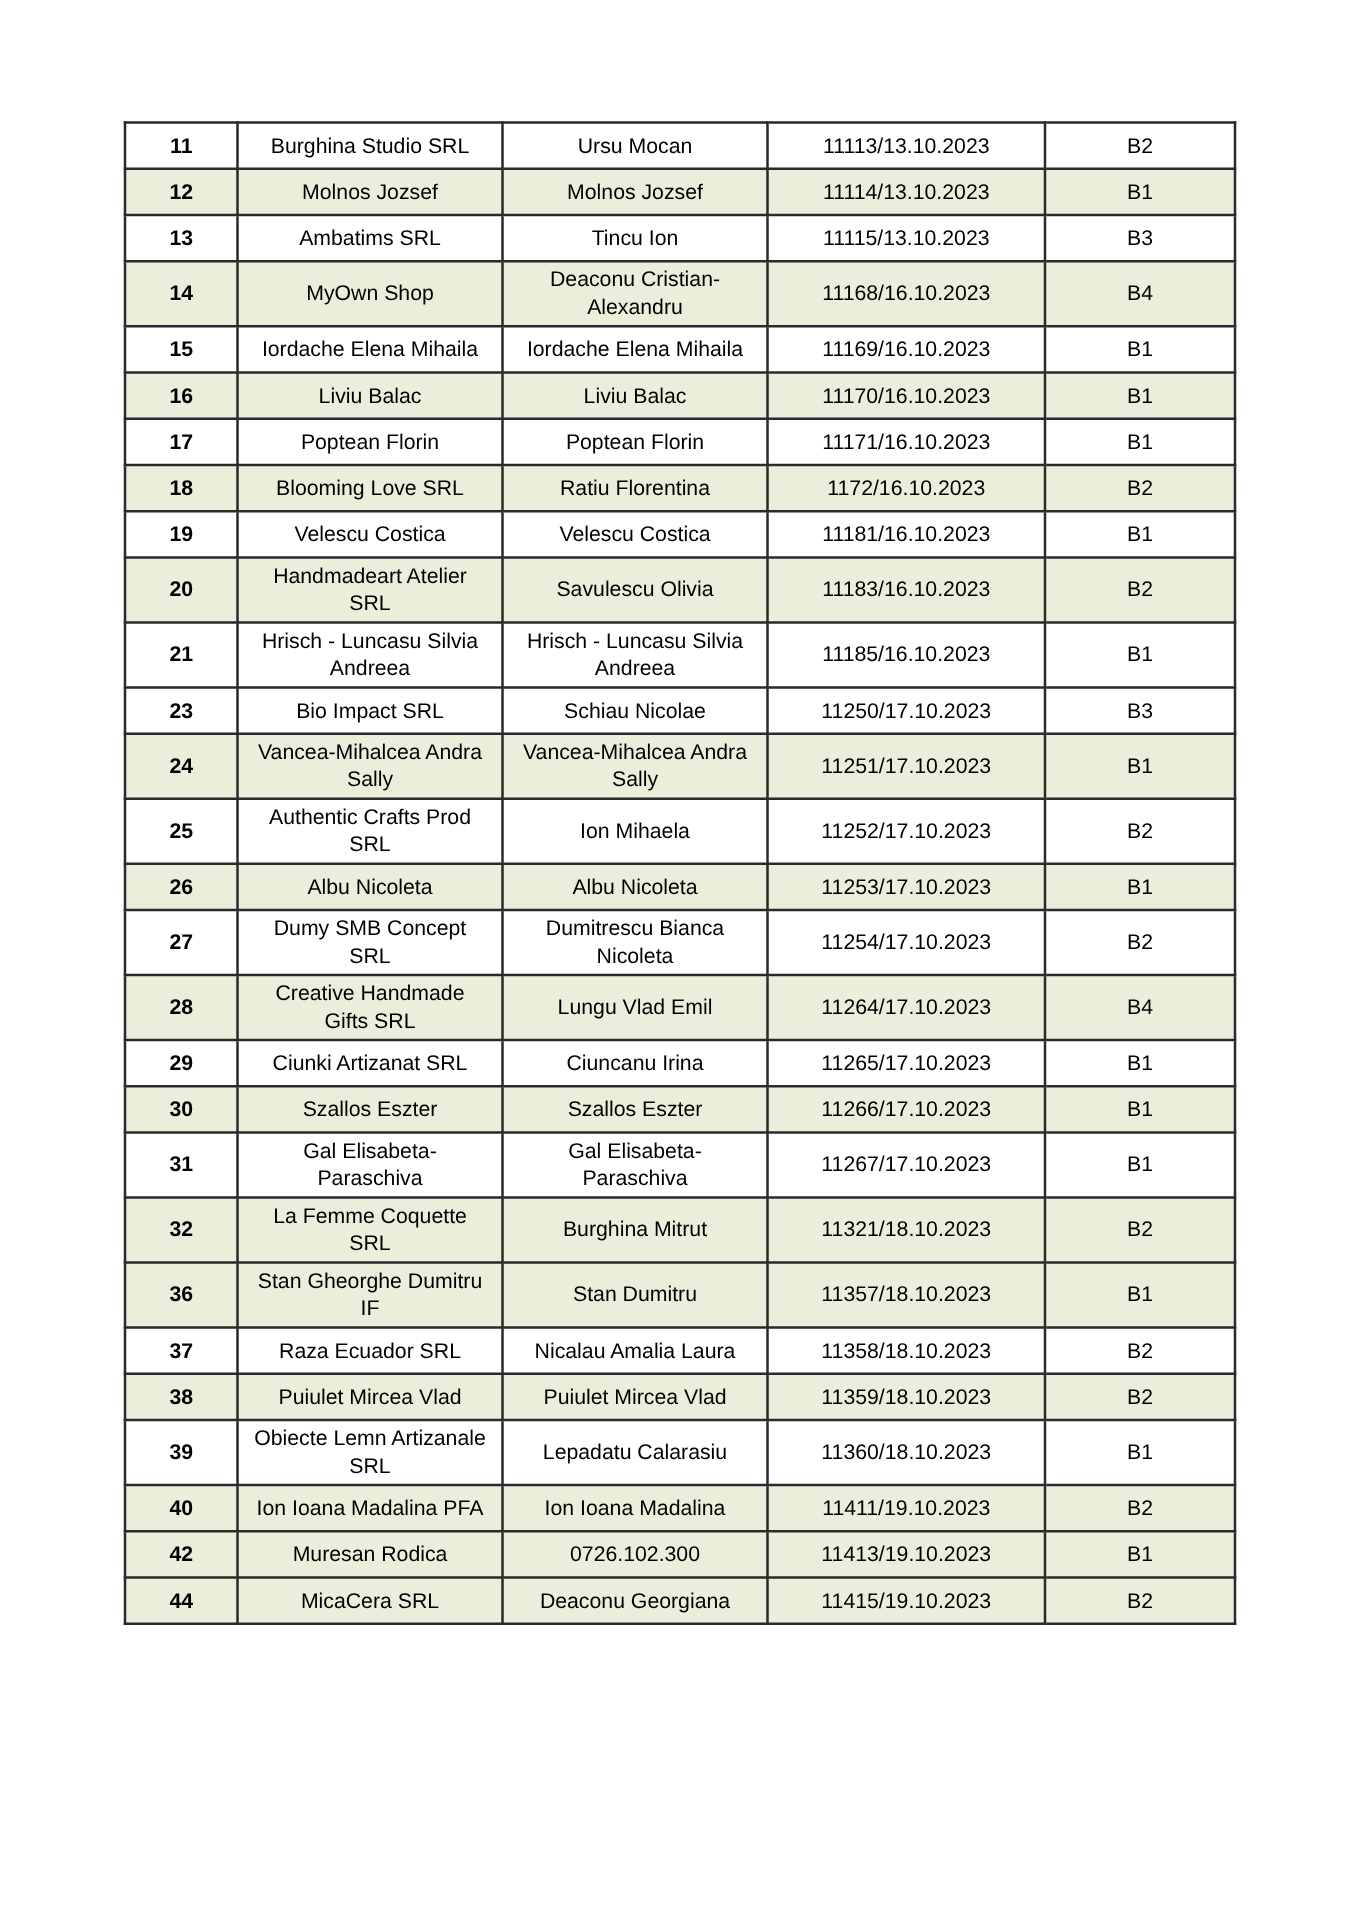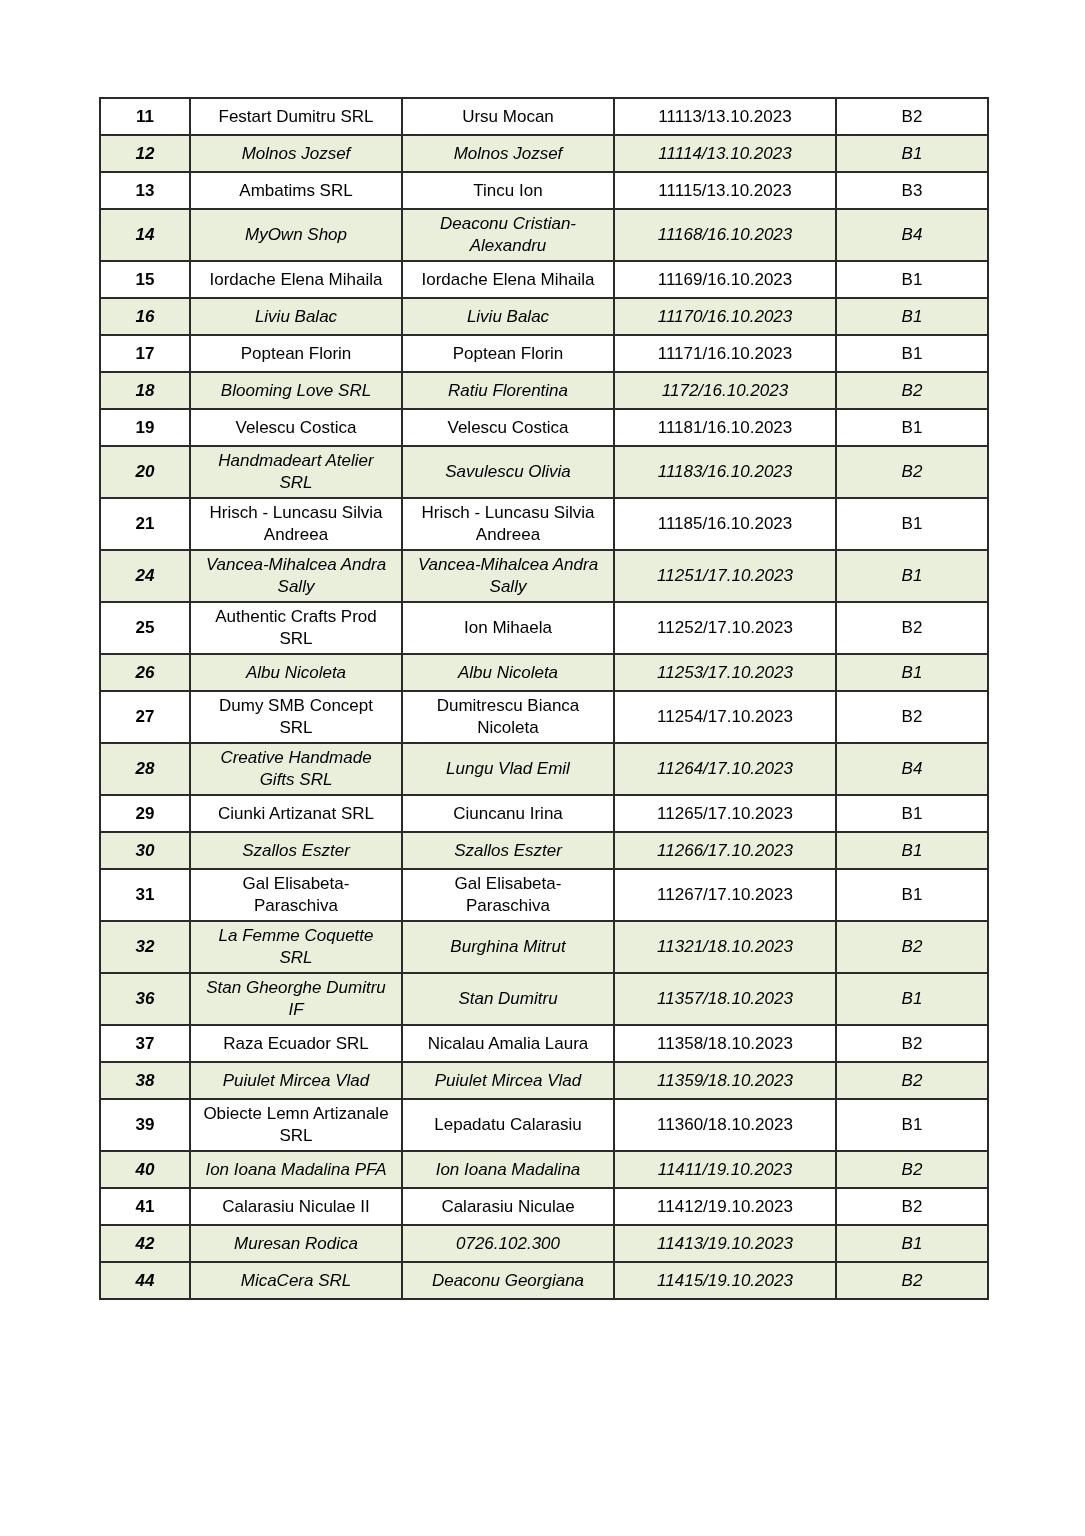--- a/index.html
+++ b/index.html
@@ -36,21 +36,20 @@
     line-height: 22px;
     padding: 3px 10px;
     height: 29px;
     overflow-wrap: break-word;
   }
   table.registry-table td.col-index {
     font-weight: bold;
   }
   table.registry-table tr.shaded {
     background: var(--shade-color, #e9efda);
-    font-style: italic;
   }
   col.c-index { width: 90px; }
   col.c-company { width: 212px; }
   col.c-person { width: 212px; }
   col.c-registration { width: 222px; }
   col.c-code { width: 152px; }
 </style>
 </head>
 <body style="background: rgb(255, 255, 255);">
 
@@ -59,21 +58,21 @@
     <colgroup>
       <col class="c-index">
       <col class="c-company">
       <col class="c-person">
       <col class="c-registration">
       <col class="c-code">
     </colgroup>
     <tbody>
         <tr>
           <td class="col-index">11</td>
-          <td>Festart Dumitru SRL</td>
+          <td>Burghina Studio SRL</td>
           <td>Ursu Mocan</td>
           <td>11113/13.10.2023</td>
           <td>B2</td>
         </tr>
         <tr class="shaded">
           <td class="col-index">12</td>
           <td>Molnos Jozsef</td>
           <td>Molnos Jozsef</td>
           <td>11114/13.10.2023</td>
           <td>B1</td>
@@ -134,20 +133,27 @@
           <td>11183/16.10.2023</td>
           <td>B2</td>
         </tr>
         <tr>
           <td class="col-index">21</td>
           <td>Hrisch - Luncasu Silvia Andreea</td>
           <td>Hrisch - Luncasu Silvia Andreea</td>
           <td>11185/16.10.2023</td>
           <td>B1</td>
         </tr>
+        <tr>
+          <td class="col-index">23</td>
+          <td>Bio Impact SRL</td>
+          <td>Schiau Nicolae</td>
+          <td>11250/17.10.2023</td>
+          <td>B3</td>
+        </tr>
         <tr class="shaded">
           <td class="col-index">24</td>
           <td>Vancea-Mihalcea Andra Sally</td>
           <td>Vancea-Mihalcea Andra Sally</td>
           <td>11251/17.10.2023</td>
           <td>B1</td>
         </tr>
         <tr>
           <td class="col-index">25</td>
           <td>Authentic Crafts Prod SRL</td>
@@ -232,27 +238,20 @@
           <td>11360/18.10.2023</td>
           <td>B1</td>
         </tr>
         <tr class="shaded">
           <td class="col-index">40</td>
           <td>Ion Ioana Madalina PFA</td>
           <td>Ion Ioana Madalina</td>
           <td>11411/19.10.2023</td>
           <td>B2</td>
         </tr>
-        <tr>
-          <td class="col-index">41</td>
-          <td>Calarasiu Niculae II</td>
-          <td>Calarasiu Niculae</td>
-          <td>11412/19.10.2023</td>
-          <td>B2</td>
-        </tr>
         <tr class="shaded">
           <td class="col-index">42</td>
           <td>Muresan Rodica</td>
           <td>0726.102.300</td>
           <td>11413/19.10.2023</td>
           <td>B1</td>
         </tr>
         <tr class="shaded">
           <td class="col-index">44</td>
           <td>MicaCera SRL</td>

